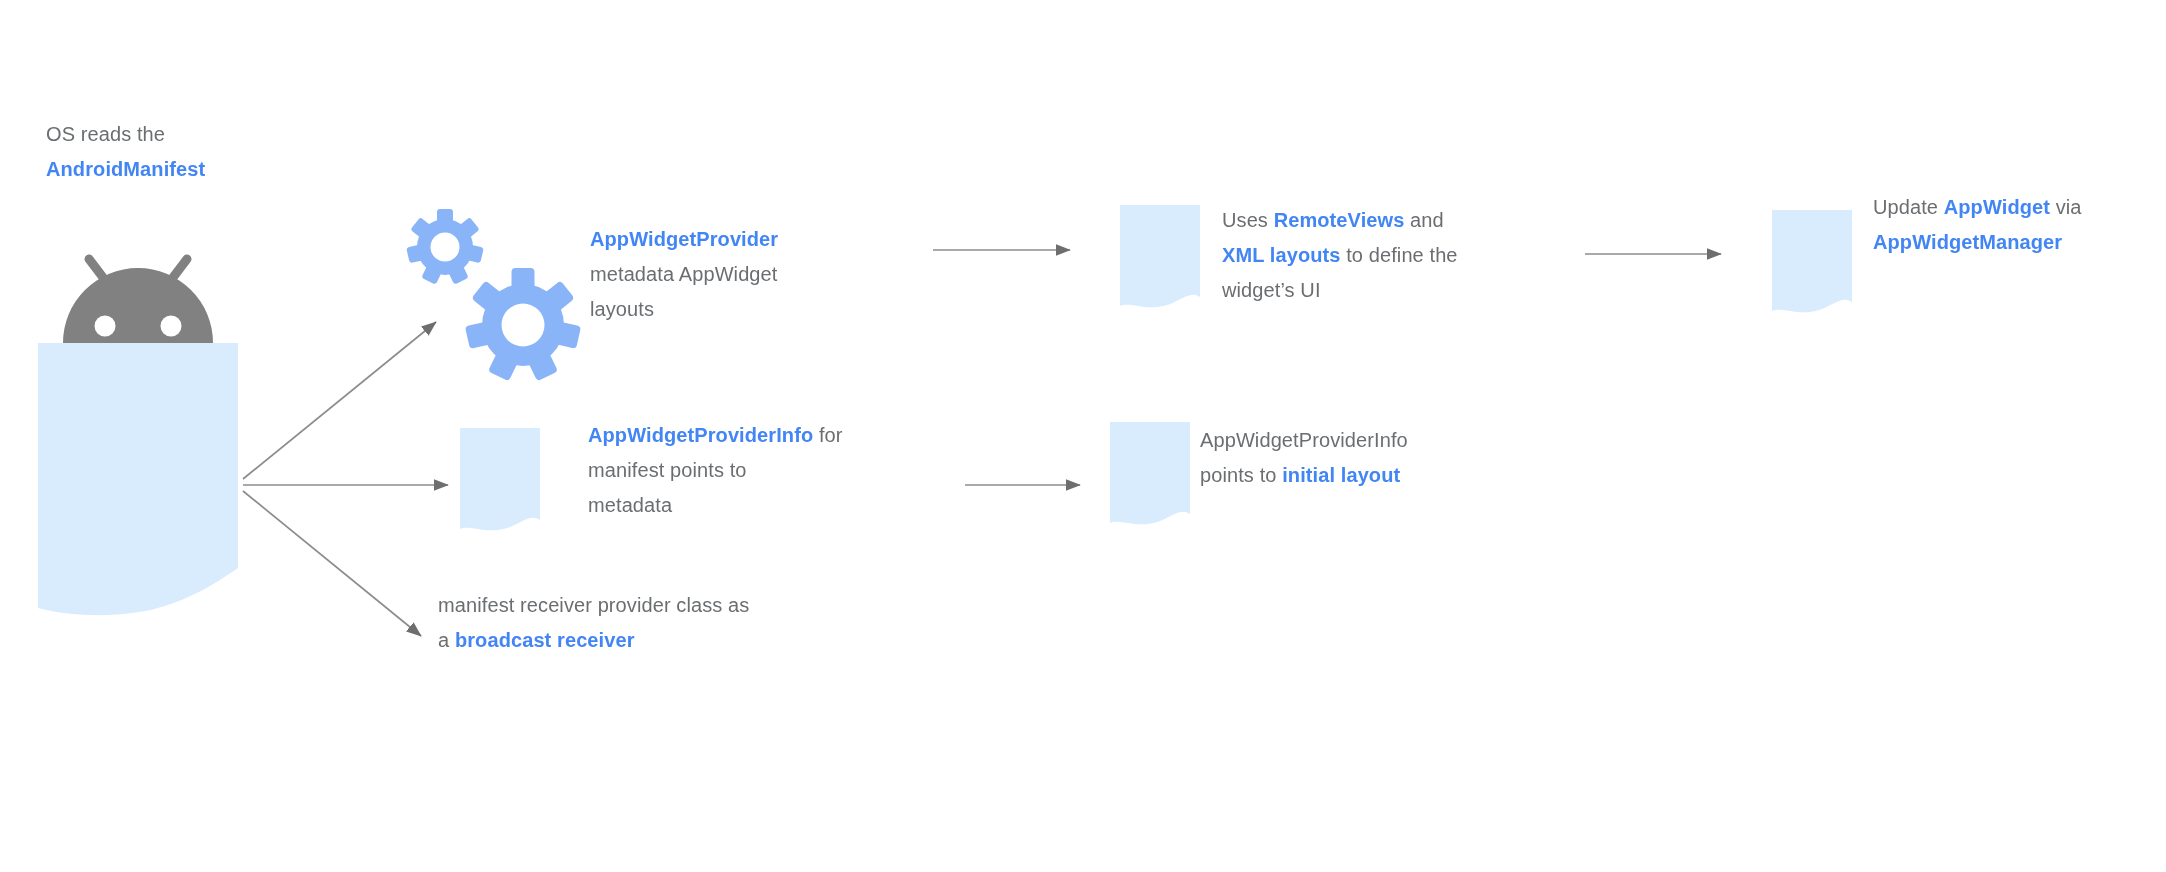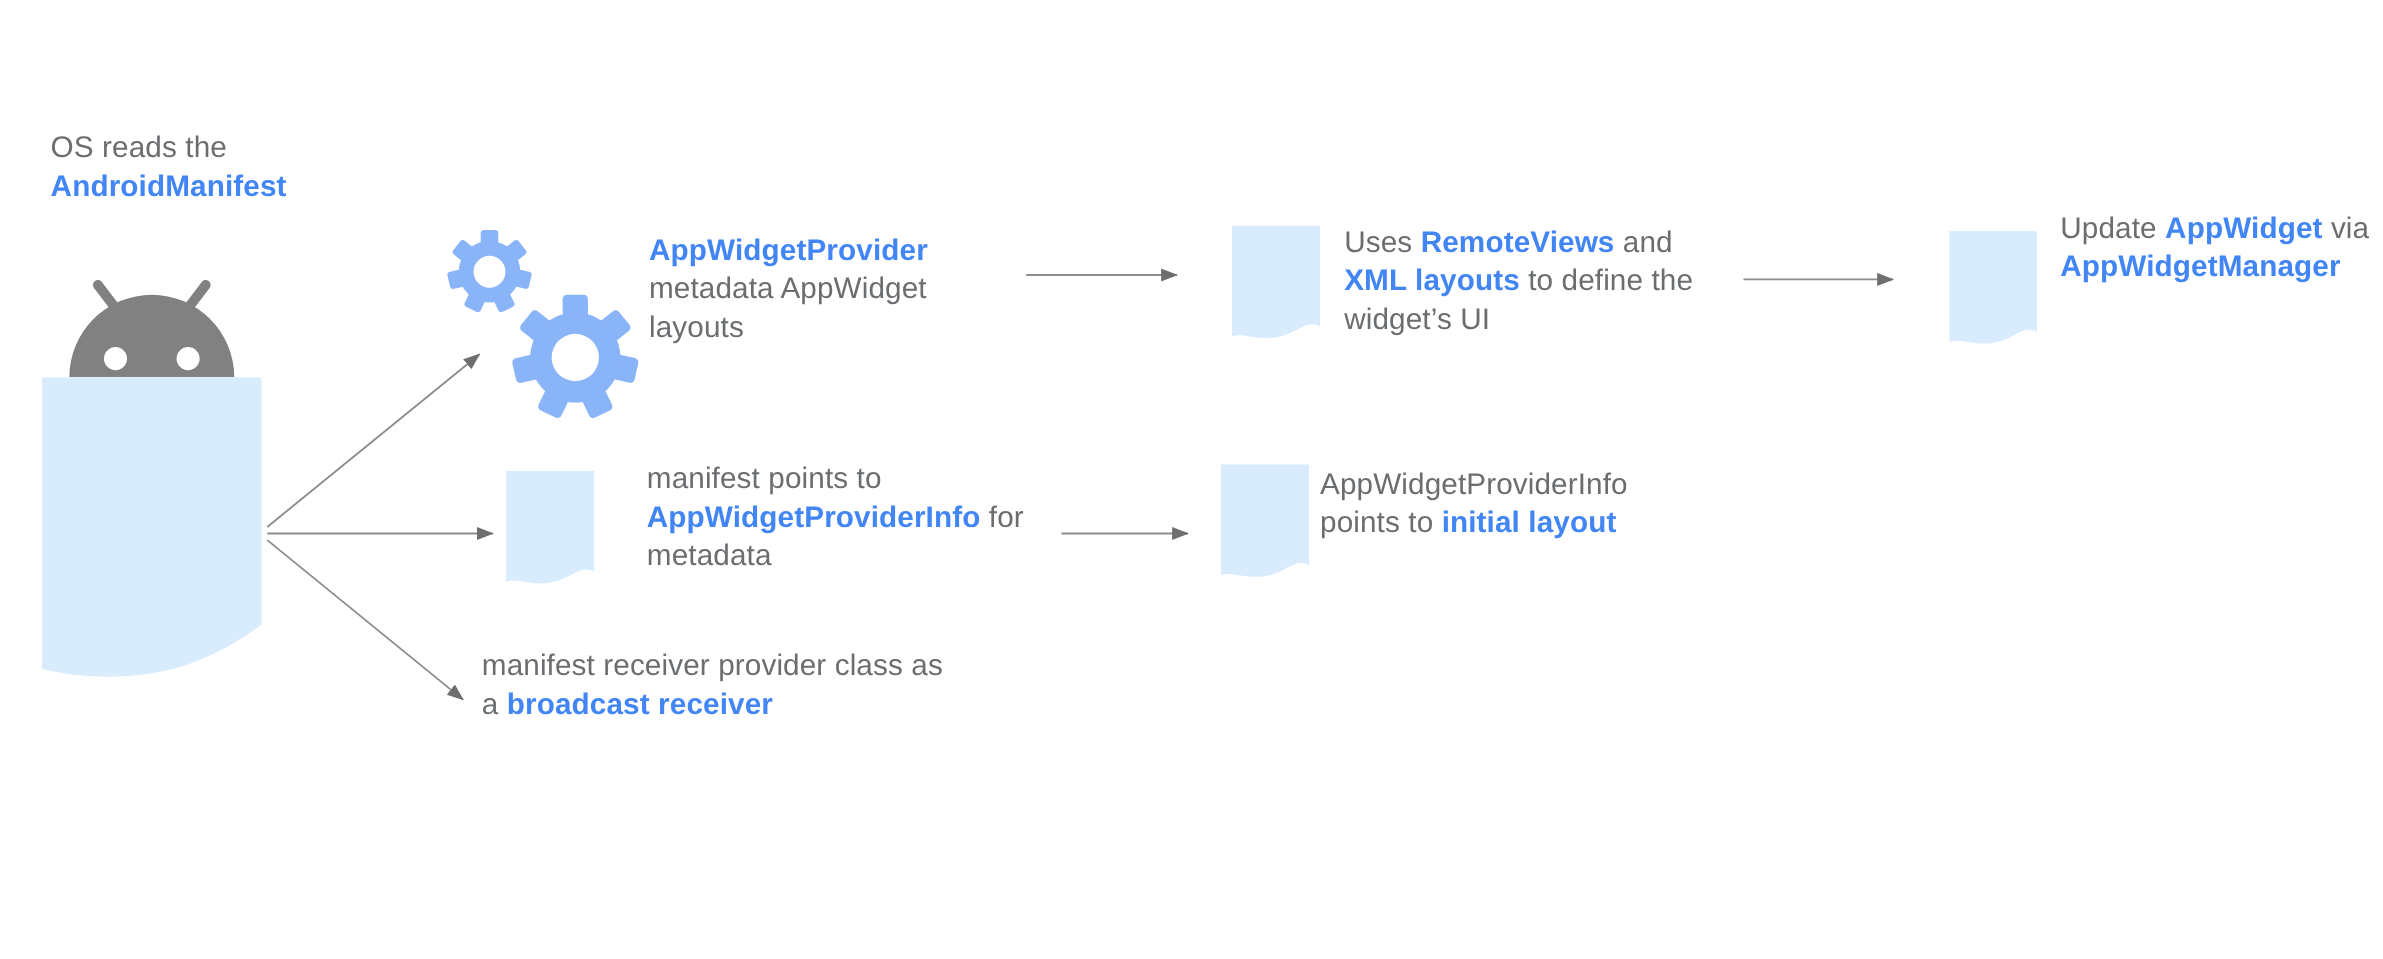--- a/index.html
+++ b/index.html
@@ -1,21 +1,21 @@
 <!DOCTYPE html>
 <html style="--blue: #4285f4; --gray: #6b6e71; --doc_fill: #d9ecfd; --gear_blue: #8ab4f8; --robot_gray: #818181; --arrow: #8c8c8c; --arrowhead: #6e6e6e;"><head>
 <meta charset="utf-8">
 <style>
   html,body{margin:0;padding:0;background:#ffffff;}
   .canvas{
     position:relative;width:2166px;height:872px;background:#ffffff;overflow:hidden;
     font-family:"Liberation Sans",sans-serif;
   }
   .node{position:absolute;}
-  .txt{font-size:27px;line-height:35px;color:var(--gray);letter-spacing:0.1px;white-space:nowrap;}
+  .txt{font-size:20px;line-height:35px;color:var(--gray);letter-spacing:0.1px;white-space:nowrap;}
   .txt .em{color:var(--blue);font-weight:700;text-align:center;}
   svg{display:block;}
   .arrows{position:absolute;left:0;top:0;pointer-events:none;}
 </style>
 </head>
 <body>
 
 <div class="canvas">
 
   <svg class="arrows" width="2166" height="872" viewBox="0 0 2166 872">
@@ -76,21 +76,21 @@
         <rect x="-11.5" y="-57" width="23" height="22" rx="4" transform="rotate(154.3)"></rect>
         <rect x="-11.5" y="-57" width="23" height="22" rx="4" transform="rotate(205.7)"></rect>
         <rect x="-11.5" y="-57" width="23" height="22" rx="4" transform="rotate(257.1)"></rect>
         <rect x="-11.5" y="-57" width="23" height="22" rx="4" transform="rotate(308.6)"></rect>
         <circle cx="0" cy="0" r="41"></circle>
         <circle cx="0" cy="0" r="21.5" fill="#ffffff"></circle>
       </g>
     </g>
   </svg>
 
-  <div class="node txt" style="left:590px;top:210px">
+  <div class="node txt" style="left:590px;top:222px">
       <div><span class="em">AppWidgetProvider</span></div>
       <div><span>metadata AppWidget</span></div>
       <div><span>layouts</span></div>
     </div>
 
   <svg class="node" style="left:1120px;top:205px" width="80" height="112" viewBox="0 0 80 112">
     <path d="M0 0 H80 V92 C68 84 58 100 38 102 C22 104 8 97 0 101 Z" style="fill:var(--doc_fill)"></path>
   </svg>
   <div class="node txt" style="left:1222px;top:203px">
       <div><span>Uses </span><span class="em">RemoteViews</span><span> and</span></div>
@@ -103,22 +103,22 @@
   </svg>
   <div class="node txt" style="left:1873px;top:190px">
       <div><span>Update </span><span class="em">AppWidget</span><span> via</span></div>
       <div><span class="em">AppWidgetManager</span></div>
     </div>
 
   <svg class="node" style="left:460px;top:428px" width="80" height="112" viewBox="0 0 80 112">
     <path d="M0 0 H80 V92 C68 84 58 100 38 102 C22 104 8 97 0 101 Z" style="fill:var(--doc_fill)"></path>
   </svg>
   <div class="node txt" style="left:588px;top:418px">
+      <div><span class="em">AppWidgetProviderInfo</span><span> for</span></div>
       <div><span>manifest points to</span></div>
-      <div><span class="em">AppWidgetProviderInfo</span><span> for</span></div>
       <div><span>metadata</span></div>
     </div>
 
   <svg class="node" style="left:1110px;top:422px" width="80" height="112" viewBox="0 0 80 112">
     <path d="M0 0 H80 V92 C68 84 58 100 38 102 C22 104 8 97 0 101 Z" style="fill:var(--doc_fill)"></path>
   </svg>
   <div class="node txt" style="left:1200px;top:423px">
       <div><span>AppWidgetProviderInfo</span></div>
       <div><span>points to </span><span class="em">initial layout</span></div>
     </div>

